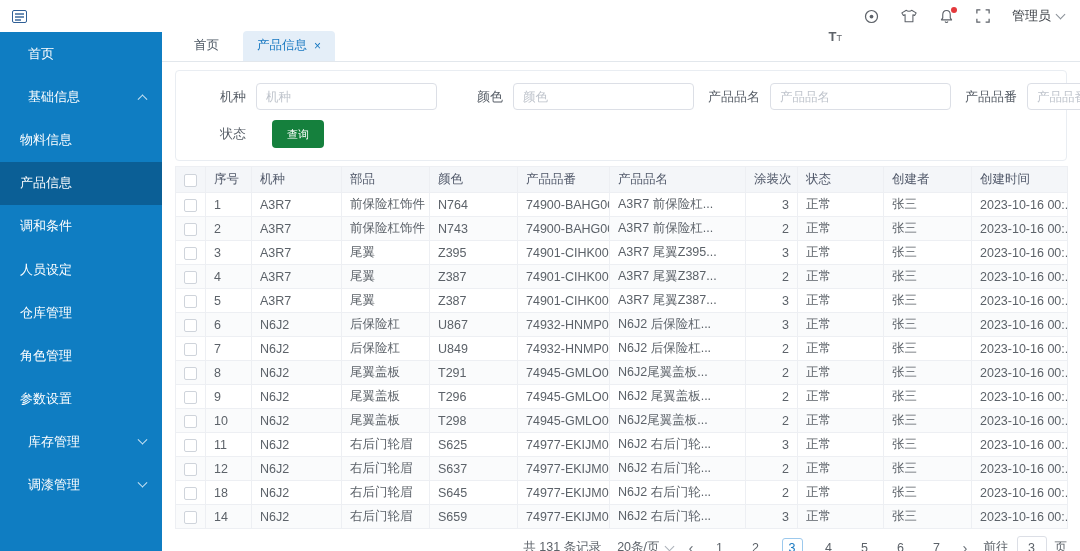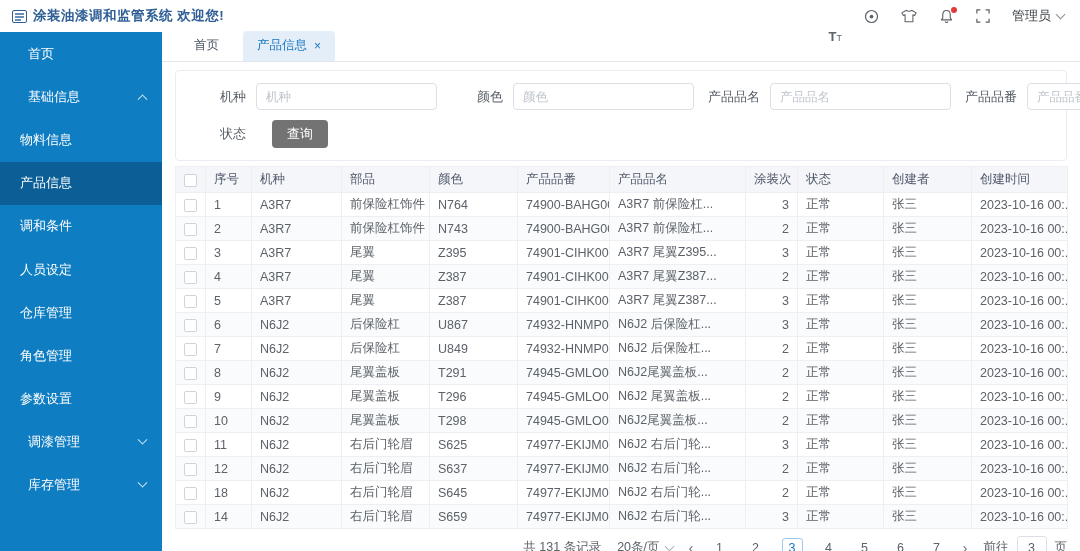--- a/index.html
+++ b/index.html
@@ -32,21 +32,21 @@
   .tab.active { background:#e4eef8; color:#1677c0; }
   .tab .close { font-size:12px; line-height:1; }
 
   .filter-card { margin:8px 13px 0; border:1px solid #e9edf2; border-radius:4px; padding:12px 14px 12px 4px; }
   .filter-row { display:grid; grid-template-columns:1fr 1fr 1fr 1fr; }
   .filter-row + .filter-row { margin-top:10px; grid-template-columns:1fr 1fr 1fr 1fr; }
   .field { display:flex; align-items:center; }
   .field label { width:76px; flex:0 0 76px; text-align:right; padding-right:10px; font-size:13px; color:#565d66; }
   .field input { flex:1; min-width:0; height:27px; border:1px solid #dcdfe6; border-radius:4px; padding:0 9px; font-size:12.5px; color:#606266; outline:none; }
   .field input::placeholder { color:#bfc4cc; }
-  .btn-primary { height:28px; padding:0 15px; margin-left:16px; background:#737373; color:#fff; border:none; border-radius:4px; font-size:13px; cursor:pointer; }
+  .btn-primary { height:28px; padding:0 15px; margin-left:16px; background:#15803d; color:#fff; border:none; border-radius:4px; font-size:11px; cursor:pointer; }
 
   .table-wrap { margin:5px 13px 0; }
   table { width:100%; border-collapse:collapse; table-layout:fixed;padding-left:8px; }
   th,td { border:1px solid #edeff3; padding:0 8px; font-size:12.5px; text-align:left; white-space:nowrap; overflow:hidden; }
   th { background:#f4f6f9; color:#51596a; font-weight:normal; height:26px; }
   td { color:#5c6269; height:24px; }
   tbody tr:nth-child(even) td { background:#fafbfc; }
   th.num, td.num { text-align:right; }
   .cbx { display:inline-block; width:13px; height:13px; border:1px solid #cfd4db; border-radius:2px; background:#fff; vertical-align:middle; cursor:pointer; }
 
@@ -65,21 +65,20 @@
 
 <header class="topbar">
   <span class="logo">
     <svg width="15" height="13" viewBox="0 0 15 13">
         <rect x="0.5" y="0.5" width="14" height="12" rx="1.5" fill="none" stroke="#2f5f96"></rect>
         <line x1="3" y1="4" x2="12" y2="4" stroke="#2f5f96" stroke-width="1.4"></line>
         <line x1="3" y1="7" x2="12" y2="7" stroke="#2f5f96" stroke-width="1.4"></line>
         <line x1="3" y1="10" x2="9" y2="10" stroke="#2f5f96" stroke-width="1.4"></line>
       </svg>
   </span>
-  <span class="title">涂装油漆调和监管系统 欢迎您!</span>
   <div class="topbar-right">
     <span class="tb-icon">
         <span class="fontsize-glyph">T<small>T</small></span>
       </span>
     <span class="tb-icon">
       <svg width="15" height="15" viewBox="0 0 16 16">
           <circle cx="8" cy="8" r="6.4" fill="none" stroke="#5d6269" stroke-width="1.3"></circle>
           <circle cx="8" cy="8" r="2" fill="#5d6269"></circle>
         </svg>
     </span>
@@ -134,25 +133,25 @@
       <div class="side-item sub">
         <span>仓库管理</span>
       </div>
       <div class="side-item sub">
         <span>角色管理</span>
       </div>
       <div class="side-item sub">
         <span>参数设置</span>
       </div>
       <div class="side-item">
+        <span>库存管理</span>
+        <span class="schev down"></span>
+      </div>
+      <div class="side-item">
         <span>调漆管理</span>
-        <span class="schev down"></span>
-      </div>
-      <div class="side-item">
-        <span>库存管理</span>
         <span class="schev down"></span>
       </div>
     </aside>
 
   <main class="content">
     <nav class="tabbar">
         <div class="tab">
           <span>首页</span>
         </div>
         <div class="tab active">

